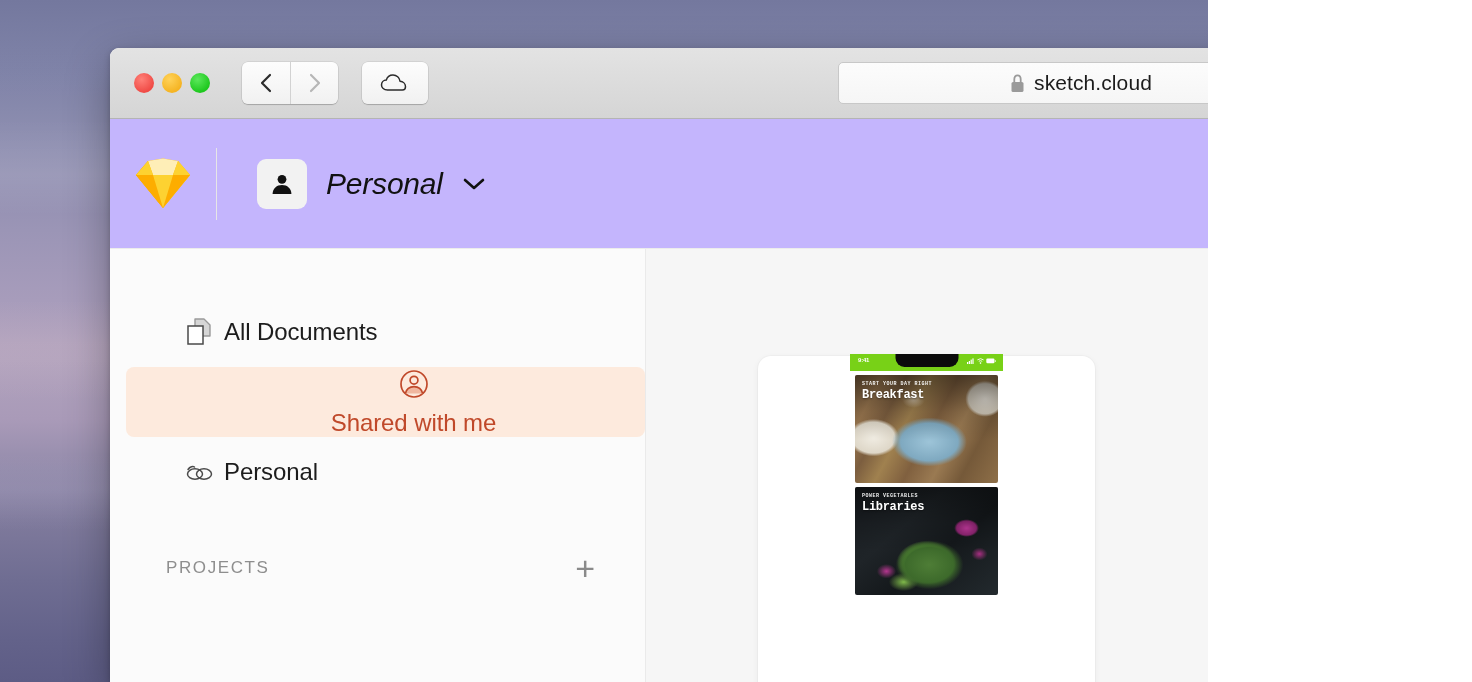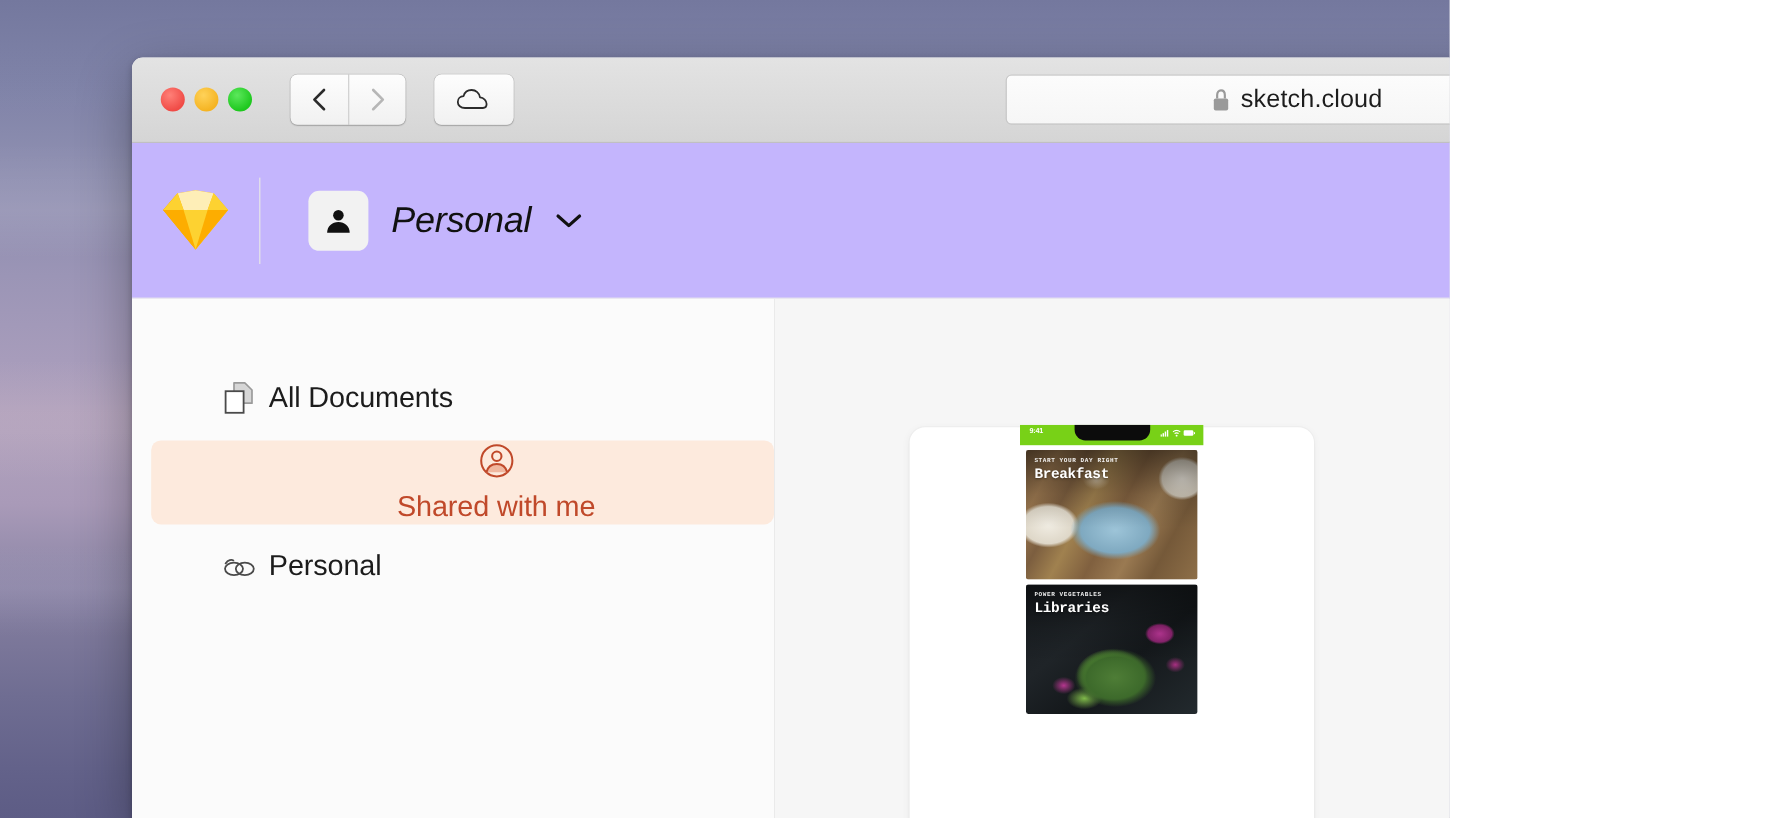--- a/index.html
+++ b/index.html
@@ -441,20 +441,24 @@
 
         <div class="nav-item">
           <svg width="34" height="34" viewBox="0 0 34 34">
             <ellipse cx="13" cy="19" rx="7.5" ry="5.2" fill="none" stroke="#4a4a4a" stroke-width="1.5"></ellipse>
             <ellipse cx="22" cy="19" rx="7.5" ry="5.2" fill="none" stroke="#4a4a4a" stroke-width="1.5"></ellipse>
             <path d="M6 14.5 C8 11.5 11 11 12.5 12" fill="none" stroke="#4a4a4a" stroke-width="1.5" stroke-linecap="round"></path>
           </svg>
           <span class="nav-label">Personal</span>
         </div>
 
+        <div id="projects-header">
+          <span id="projects-title">PROJECTS</span>
+          <span id="add-project">+</span>
+        </div>
       </div>
 
       <div id="main">
 
         <div id="doc-card">
 
           <div id="phone">
 
             <div class="phone-statusbar">
               <span class="sb-time">9:41</span>

